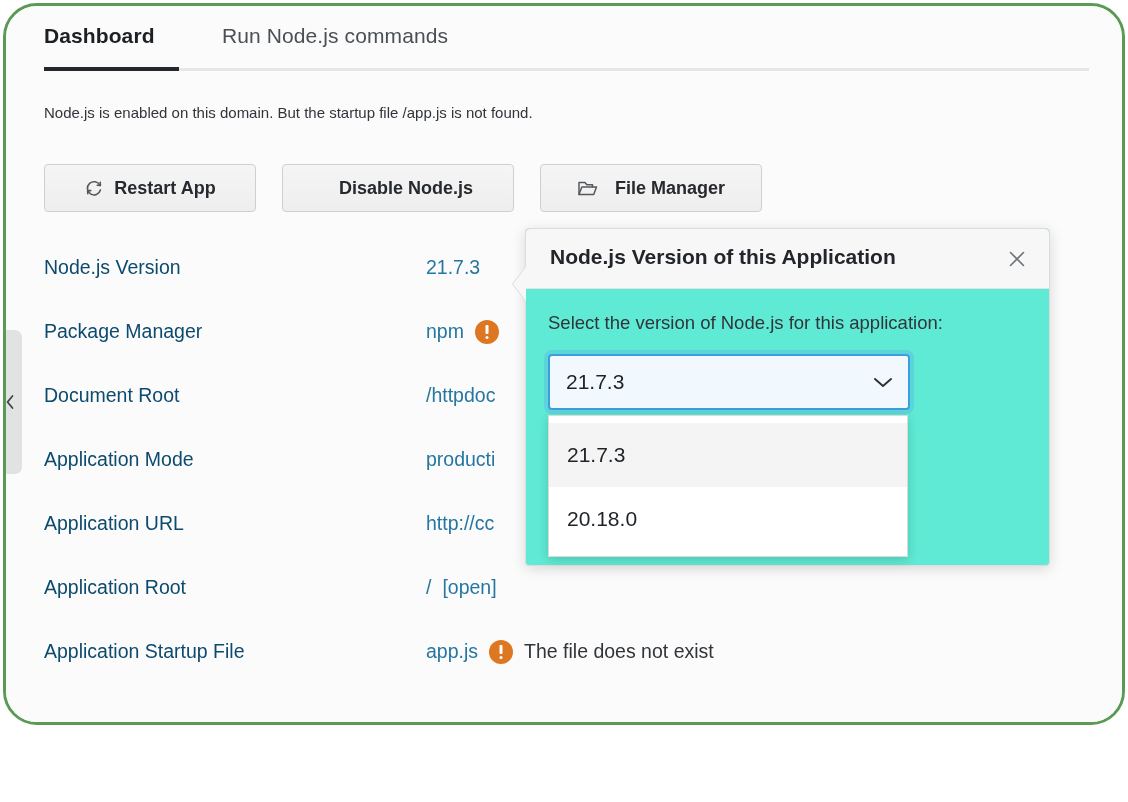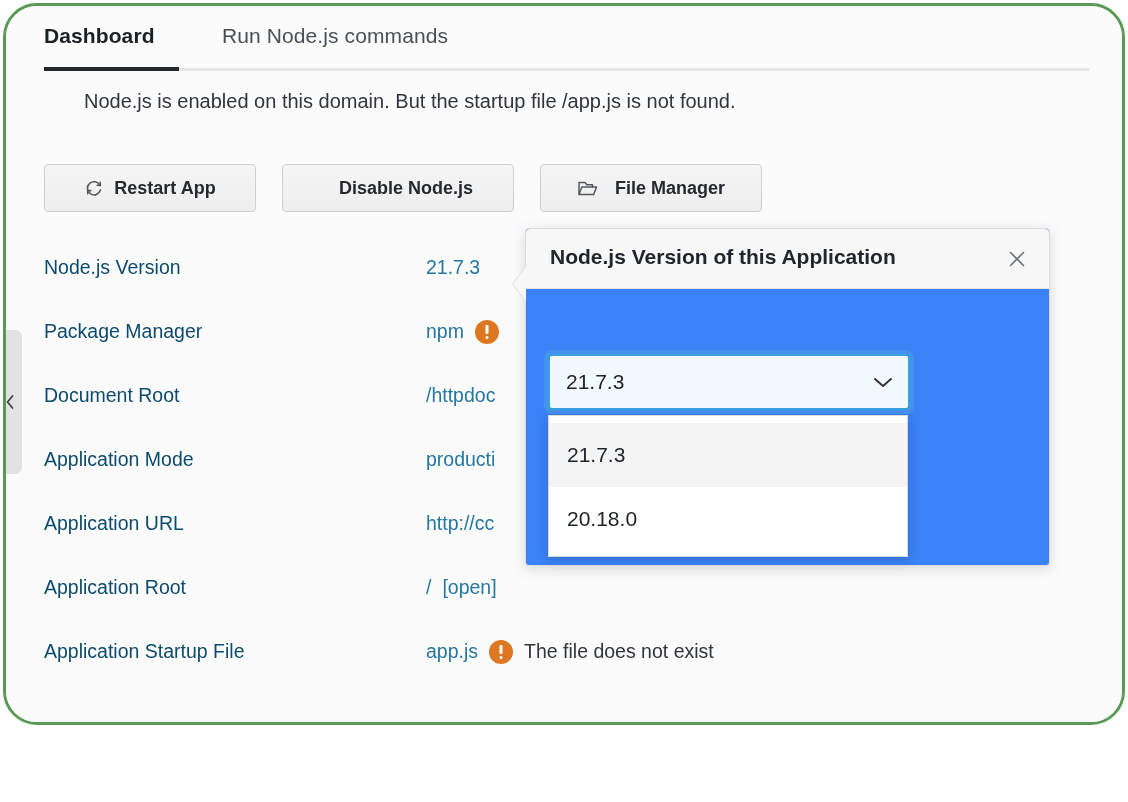--- a/index.html
+++ b/index.html
@@ -58,25 +58,24 @@
   #tabline-active {
     position: absolute;
     left: 38px; top: 61px;
     width: 135px; height: 4px;
     background: #24272b;
   }
 
   
   #intro {
     position: absolute;
-    left: 38px; top: 84px;
-    font-size: 20px;
+    left: 38px; top: 98px;
+    font-size: 15px;
     color: #31353a;
     white-space: nowrap;
-    margin-left: 40px;
   }
 
   
   #btnrow { position: absolute; left: 38px; top: 158px; height: 48px; }
   .btn {
     position: absolute;
     top: 0; height: 48px;
     background: linear-gradient(#f5f5f5, #eeeeee);
     border: 1px solid #cfcfcf;
     border-radius: 4px;
@@ -170,21 +169,21 @@
     padding-right: 6px;
     cursor: pointer;
   }
   #collapse-handle svg { display: block; }
 
   
   #popover {
     position: absolute;
     left: 519px; top: 222px;
     width: 525px; height: 338px;
-    background: #3b82f6;
+    background: #5eead4;
     border: 1px solid #dcdcdc;
     border-radius: 4px;
     box-shadow: 0 3px 14px rgba(0,0,0,0.14);
     z-index: 40;
   }
   #pop-caret, #pop-caret-b {
     position: absolute;
     left: -13px; top: 38px;
     width: 0; height: 0;
     border-top: 17px solid transparent;
@@ -389,20 +388,21 @@
       <div id="pop-caret"></div>
 
       <div id="pop-header"></div>
       <div id="pop-title">Node.js Version of this Application</div>
       <div id="pop-close">
         <svg width="22" height="22" viewBox="0 0 22 22" fill="none" stroke="#6e7378" stroke-width="1.6">
           <path d="M4.5 4.5 L17.5 17.5 M17.5 4.5 L4.5 17.5" stroke-linecap="round"></path>
         </svg>
       </div>
 
+      <div id="pop-sublabel">Select the version of Node.js for this application:</div>
 
       <div id="select-box">
         <span id="select-value">21.7.3</span>
         <span id="select-chev">
           <svg width="22" height="14" viewBox="0 0 22 14" fill="none" stroke="#2c3035" stroke-width="1.9">
             <path d="M3 4 L11 11 L19 4" stroke-linecap="round" stroke-linejoin="round"></path>
           </svg>
         </span>
       </div>
 

